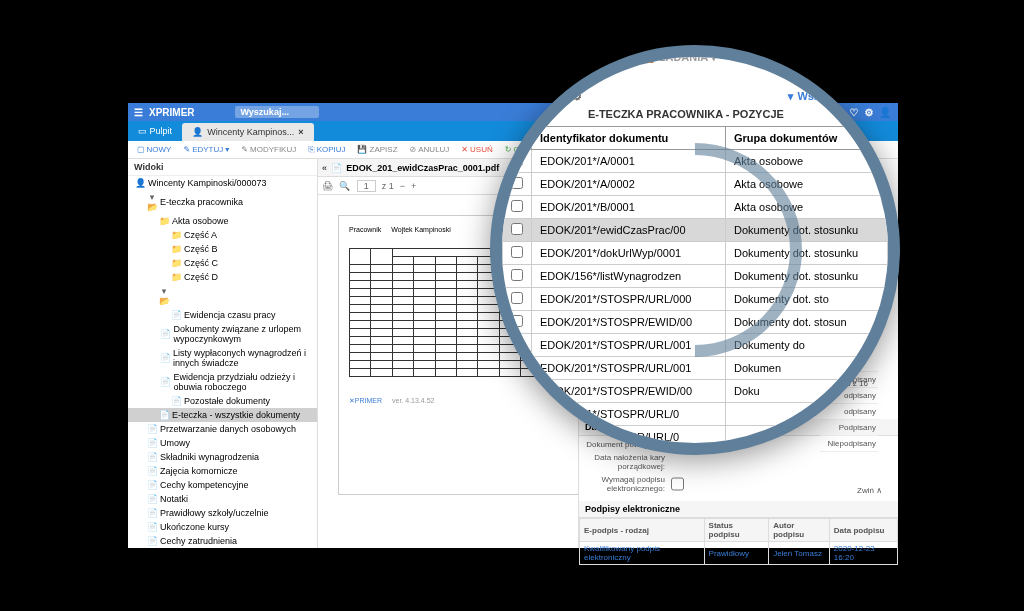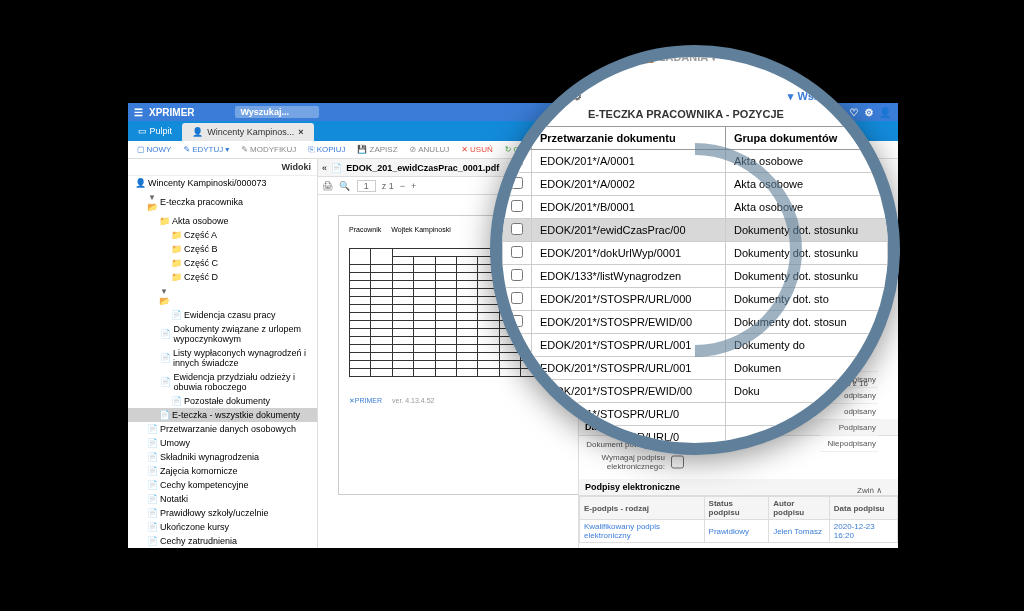--- a/index.html
+++ b/index.html
@@ -23,21 +23,21 @@
     .toolbar-btn.edit { color: #3a7dd8; }
     .toolbar-btn.copy { color: #3a7dd8; }
     .toolbar-btn.delete { color: #e74c3c; }
     .toolbar-btn.refresh { color: #4caf50; }
     .toolbar-btn.filter { color: #3a7dd8; }
     .toolbar-btn.functions { color: #3a7dd8; }
     
     .main-content { display: flex; height: calc(100% - 56px); }
     
     .sidebar { width: 190px; border-right: 1px solid #ddd; overflow: hidden; }
-    .sidebar-title { padding: 3px 6px; font-size: 9px; font-weight: bold; color: #333; border-bottom: 1px solid #eee; text-align: right; }
+    .sidebar-title { padding: 3px 6px; font-size: 9px; font-weight: bold; color: #333; border-bottom: 1px solid #eee; }
     .tree { font-size: 9px; }
     .tree-item { padding: 2px 4px; display: flex; align-items: center; gap: 3px; cursor: pointer; }
     .tree-item.selected { background: #d0d0d0; }
     .tree-icon { width: 10px; text-align: center; color: #666; }
     
     .viewer { flex: 1; display: flex; flex-direction: column; }
     .viewer-header { height: 18px; background: #f5f5f5; border-bottom: 1px solid #ddd; display: flex; align-items: center; padding: 0 4px; gap: 4px; font-size: 9px; }
     .viewer-controls { height: 18px; border-bottom: 1px solid #ddd; display: flex; align-items: center; padding: 0 4px; gap: 6px; font-size: 9px; color: #666; }
     .viewer-body { flex: 1; background: #fff; padding: 20px; position: relative; }
     
@@ -492,20 +492,23 @@
 
   <div class="right-panel">
     <div style="height:260px"></div>
     <div class="rp-section-title">Dane podstaw...</div>
     <div class="rp-meta">
       <div class="rp-meta-row">
           <span class="rp-meta-label">Dokument powiązany:</span>
           <span style="color:#999">🔗</span>
         </div>
       <div class="rp-meta-row">
+          <span class="rp-meta-label">Data nałożenia kary porządkowej:</span>
+        </div>
+      <div class="rp-meta-row">
           <span class="rp-meta-label">Wymagaj podpisu elektronicznego:</span>
           <input type="checkbox" style="">
         </div>
     </div>
     <div class="sig-section">
       <div class="rp-section-title"><span>Podpisy elektroniczne</span></div>
       <table class="sig-table">
         <tbody>
             <tr>
           <th>E-podpis - rodzaj</th>
@@ -553,21 +556,21 @@
     <div class="mag-header">
       <span class="gear">⚙</span>
       <span class="title">E-TECZKA PRACOWNIKA - POZYCJE</span>
       <span class="dropdown">▾</span>
       <span class="wsz">Wszy</span>
     </div>
     <table class="mag-table">
       <thead>
         <tr>
           <th class="checkbox-cell"><input type="checkbox" style=""></th>
-          <th>Przetwarzanie dokumentu</th>
+          <th>Identyfikator dokumentu</th>
           <th>Grupa dokumentów</th>
         </tr>
       </thead>
       <tbody id="mag-rows">
           <tr>
             <td class="checkbox-cell"><input type="checkbox" style=""></td>
             <td>EDOK/201*/A/0001</td>
             <td>Akta osobowe</td>
           </tr>
           <tr>
@@ -585,21 +588,21 @@
             <td>EDOK/201*/ewidCzasPrac/00</td>
             <td>Dokumenty dot. stosunku</td>
           </tr>
           <tr>
             <td class="checkbox-cell"><input type="checkbox" style=""></td>
             <td>EDOK/201*/dokUrlWyp/0001</td>
             <td>Dokumenty dot. stosunku</td>
           </tr>
           <tr>
             <td class="checkbox-cell"><input type="checkbox" style=""></td>
-            <td>EDOK/133*/listWynagrodzen</td>
+            <td>EDOK/156*/listWynagrodzen</td>
             <td>Dokumenty dot. stosunku</td>
           </tr>
           <tr>
             <td class="checkbox-cell"><input type="checkbox" style=""></td>
             <td>EDOK/201*/STOSPR/URL/000</td>
             <td>Dokumenty dot. sto</td>
           </tr>
           <tr>
             <td class="checkbox-cell"><input type="checkbox" style=""></td>
             <td>EDOK/201*/STOSPR/EWID/00</td>

